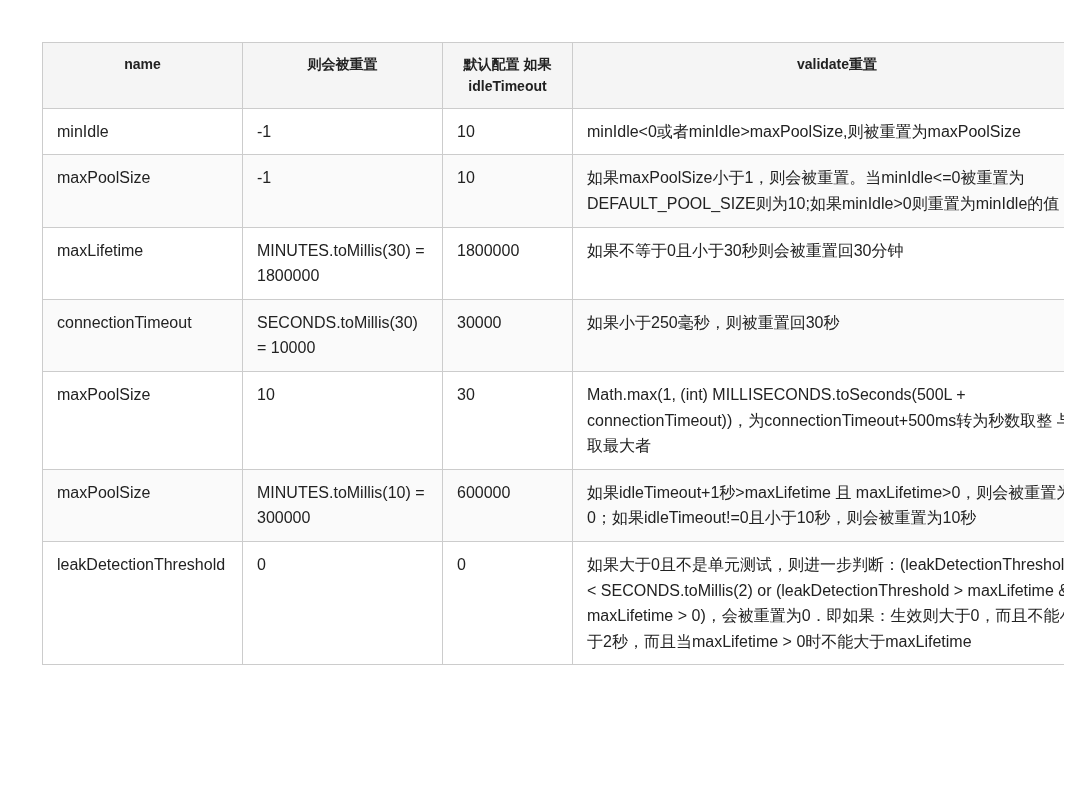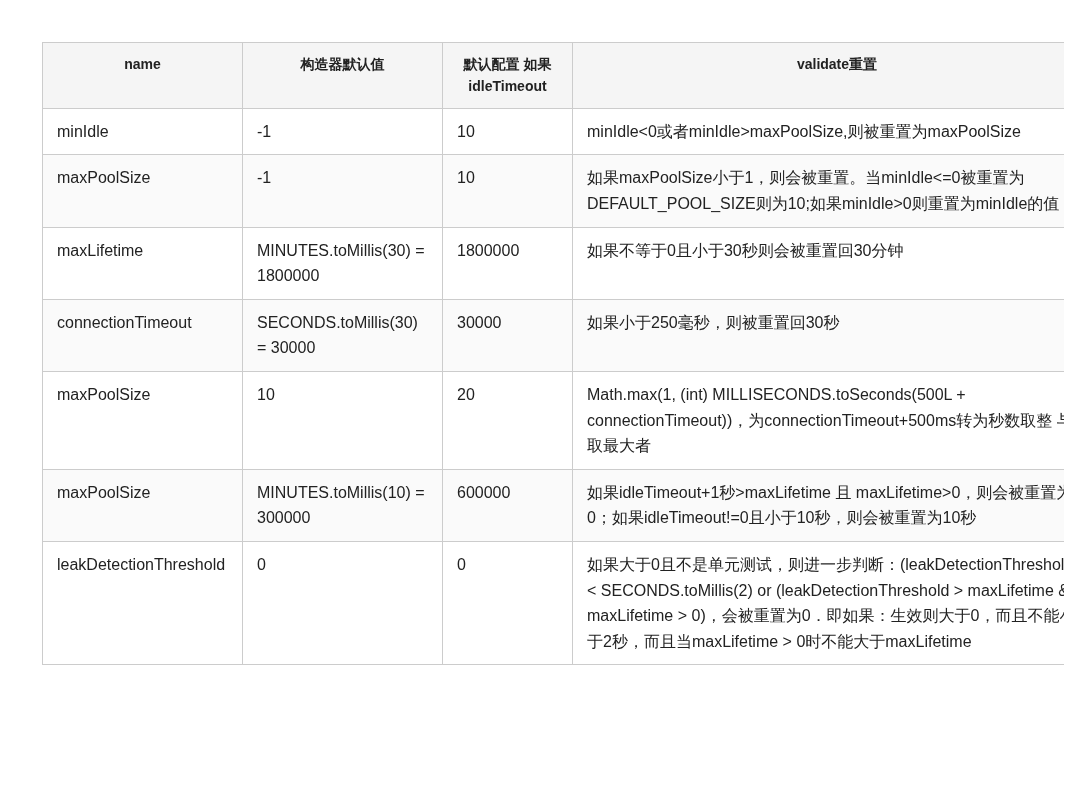--- a/index.html
+++ b/index.html
@@ -53,21 +53,21 @@
     }
   </style>
 </head>
 <body>
 
 <div class="table-wrapper">
   <table>
     <thead>
       <tr>
         <th>name</th>
-        <th>构造器默认值</th>
+        <th>则会被重置</th>
         <th>默认配置 如果idleTimeout</th>
         <th>validate重置</th>
       </tr>
     </thead>
     <tbody id="table-body">
     <tr>
           <td>minIdle</td>
           <td>-1</td>
           <td>10</td>
           <td>minIdle&lt;0或者minIdle&gt;maxPoolSize,则被重置为maxPoolSize</td>
@@ -79,28 +79,28 @@
           <td>如果maxPoolSize小于1，则会被重置。当minIdle&lt;=0被重置为DEFAULT_POOL_SIZE则为10;如果minIdle&gt;0则重置为minIdle的值</td>
         </tr>
         <tr>
           <td>maxLifetime</td>
           <td>MINUTES.toMillis(30) = 1800000</td>
           <td>1800000</td>
           <td>如果不等于0且小于30秒则会被重置回30分钟</td>
         </tr>
         <tr>
           <td>connectionTimeout</td>
-          <td>SECONDS.toMillis(30) = 30000</td>
+          <td>SECONDS.toMillis(30) = 10000</td>
           <td>30000</td>
           <td>如果小于250毫秒，则被重置回30秒</td>
         </tr>
         <tr>
           <td>maxPoolSize</td>
           <td>10</td>
-          <td>20</td>
+          <td>30</td>
           <td>Math.max(1, (int) MILLISECONDS.toSeconds(500L + connectionTimeout))，为connectionTimeout+500ms转为秒数取整 与 1 取最大者</td>
         </tr>
         <tr>
           <td>maxPoolSize</td>
           <td>MINUTES.toMillis(10) = 300000</td>
           <td>600000</td>
           <td>如果idleTimeout+1秒&gt;maxLifetime 且 maxLifetime&gt;0，则会被重置为0；如果idleTimeout!=0且小于10秒，则会被重置为10秒</td>
         </tr>
         <tr>
           <td>leakDetectionThreshold</td>

